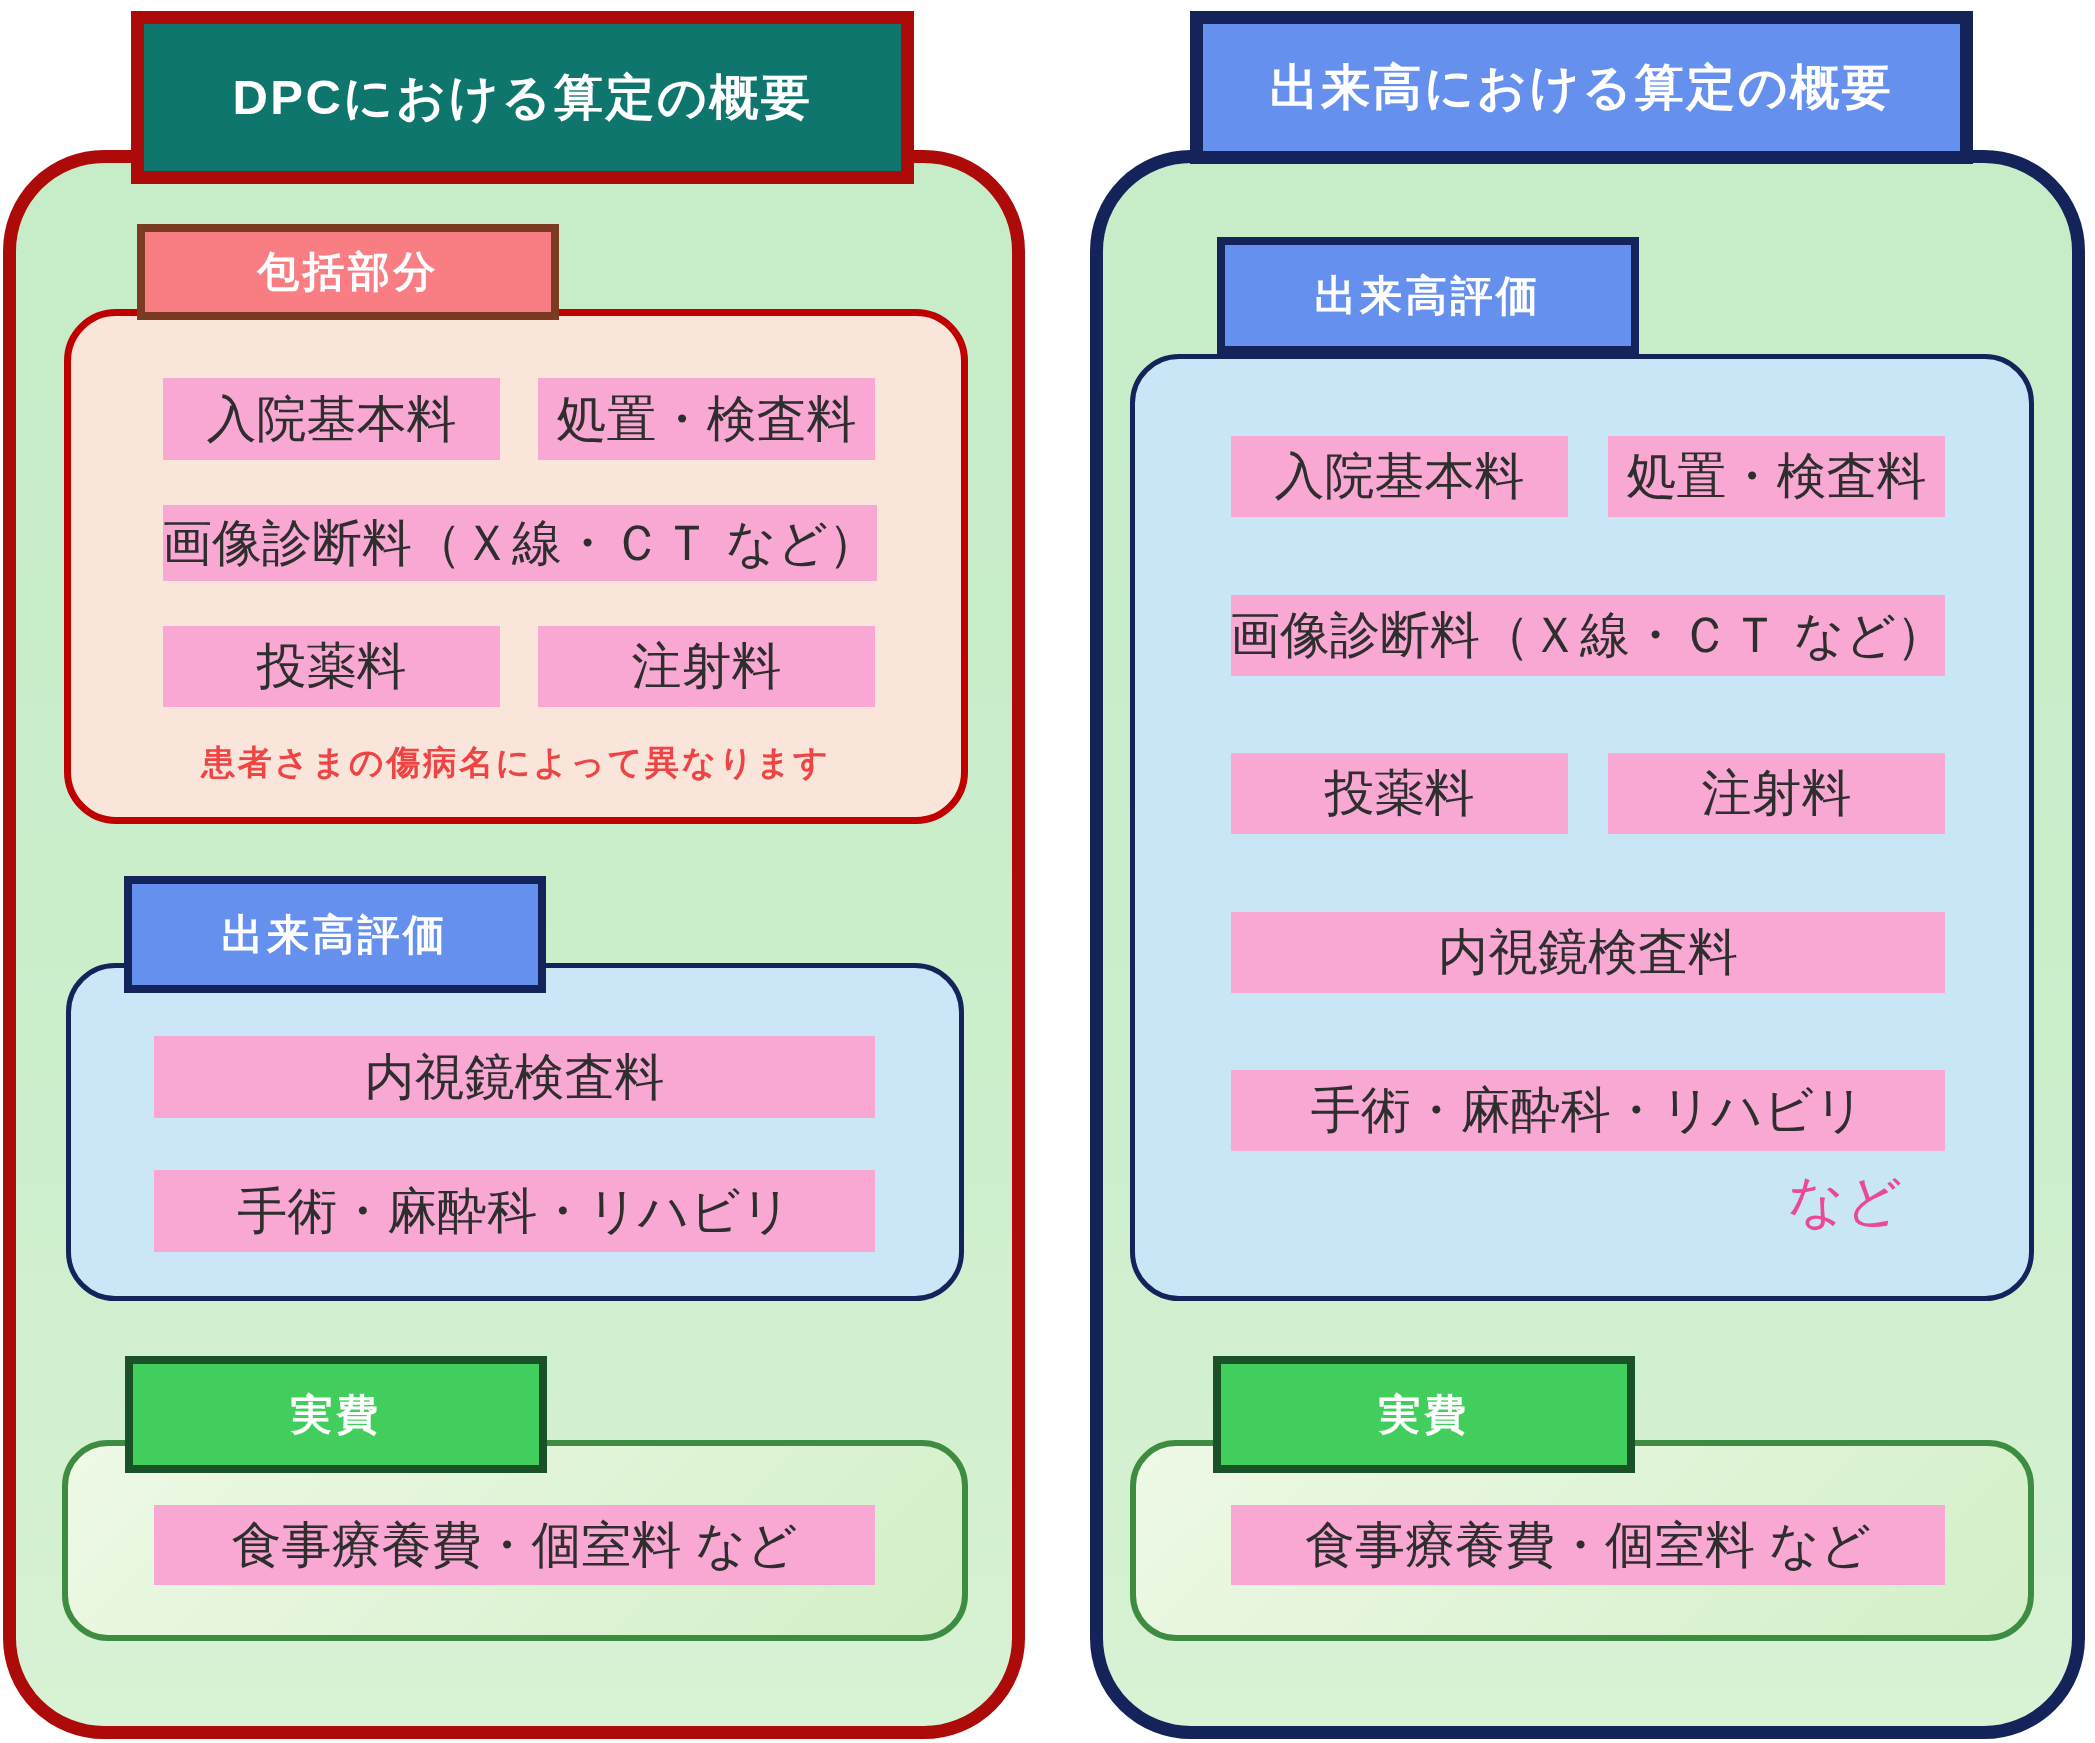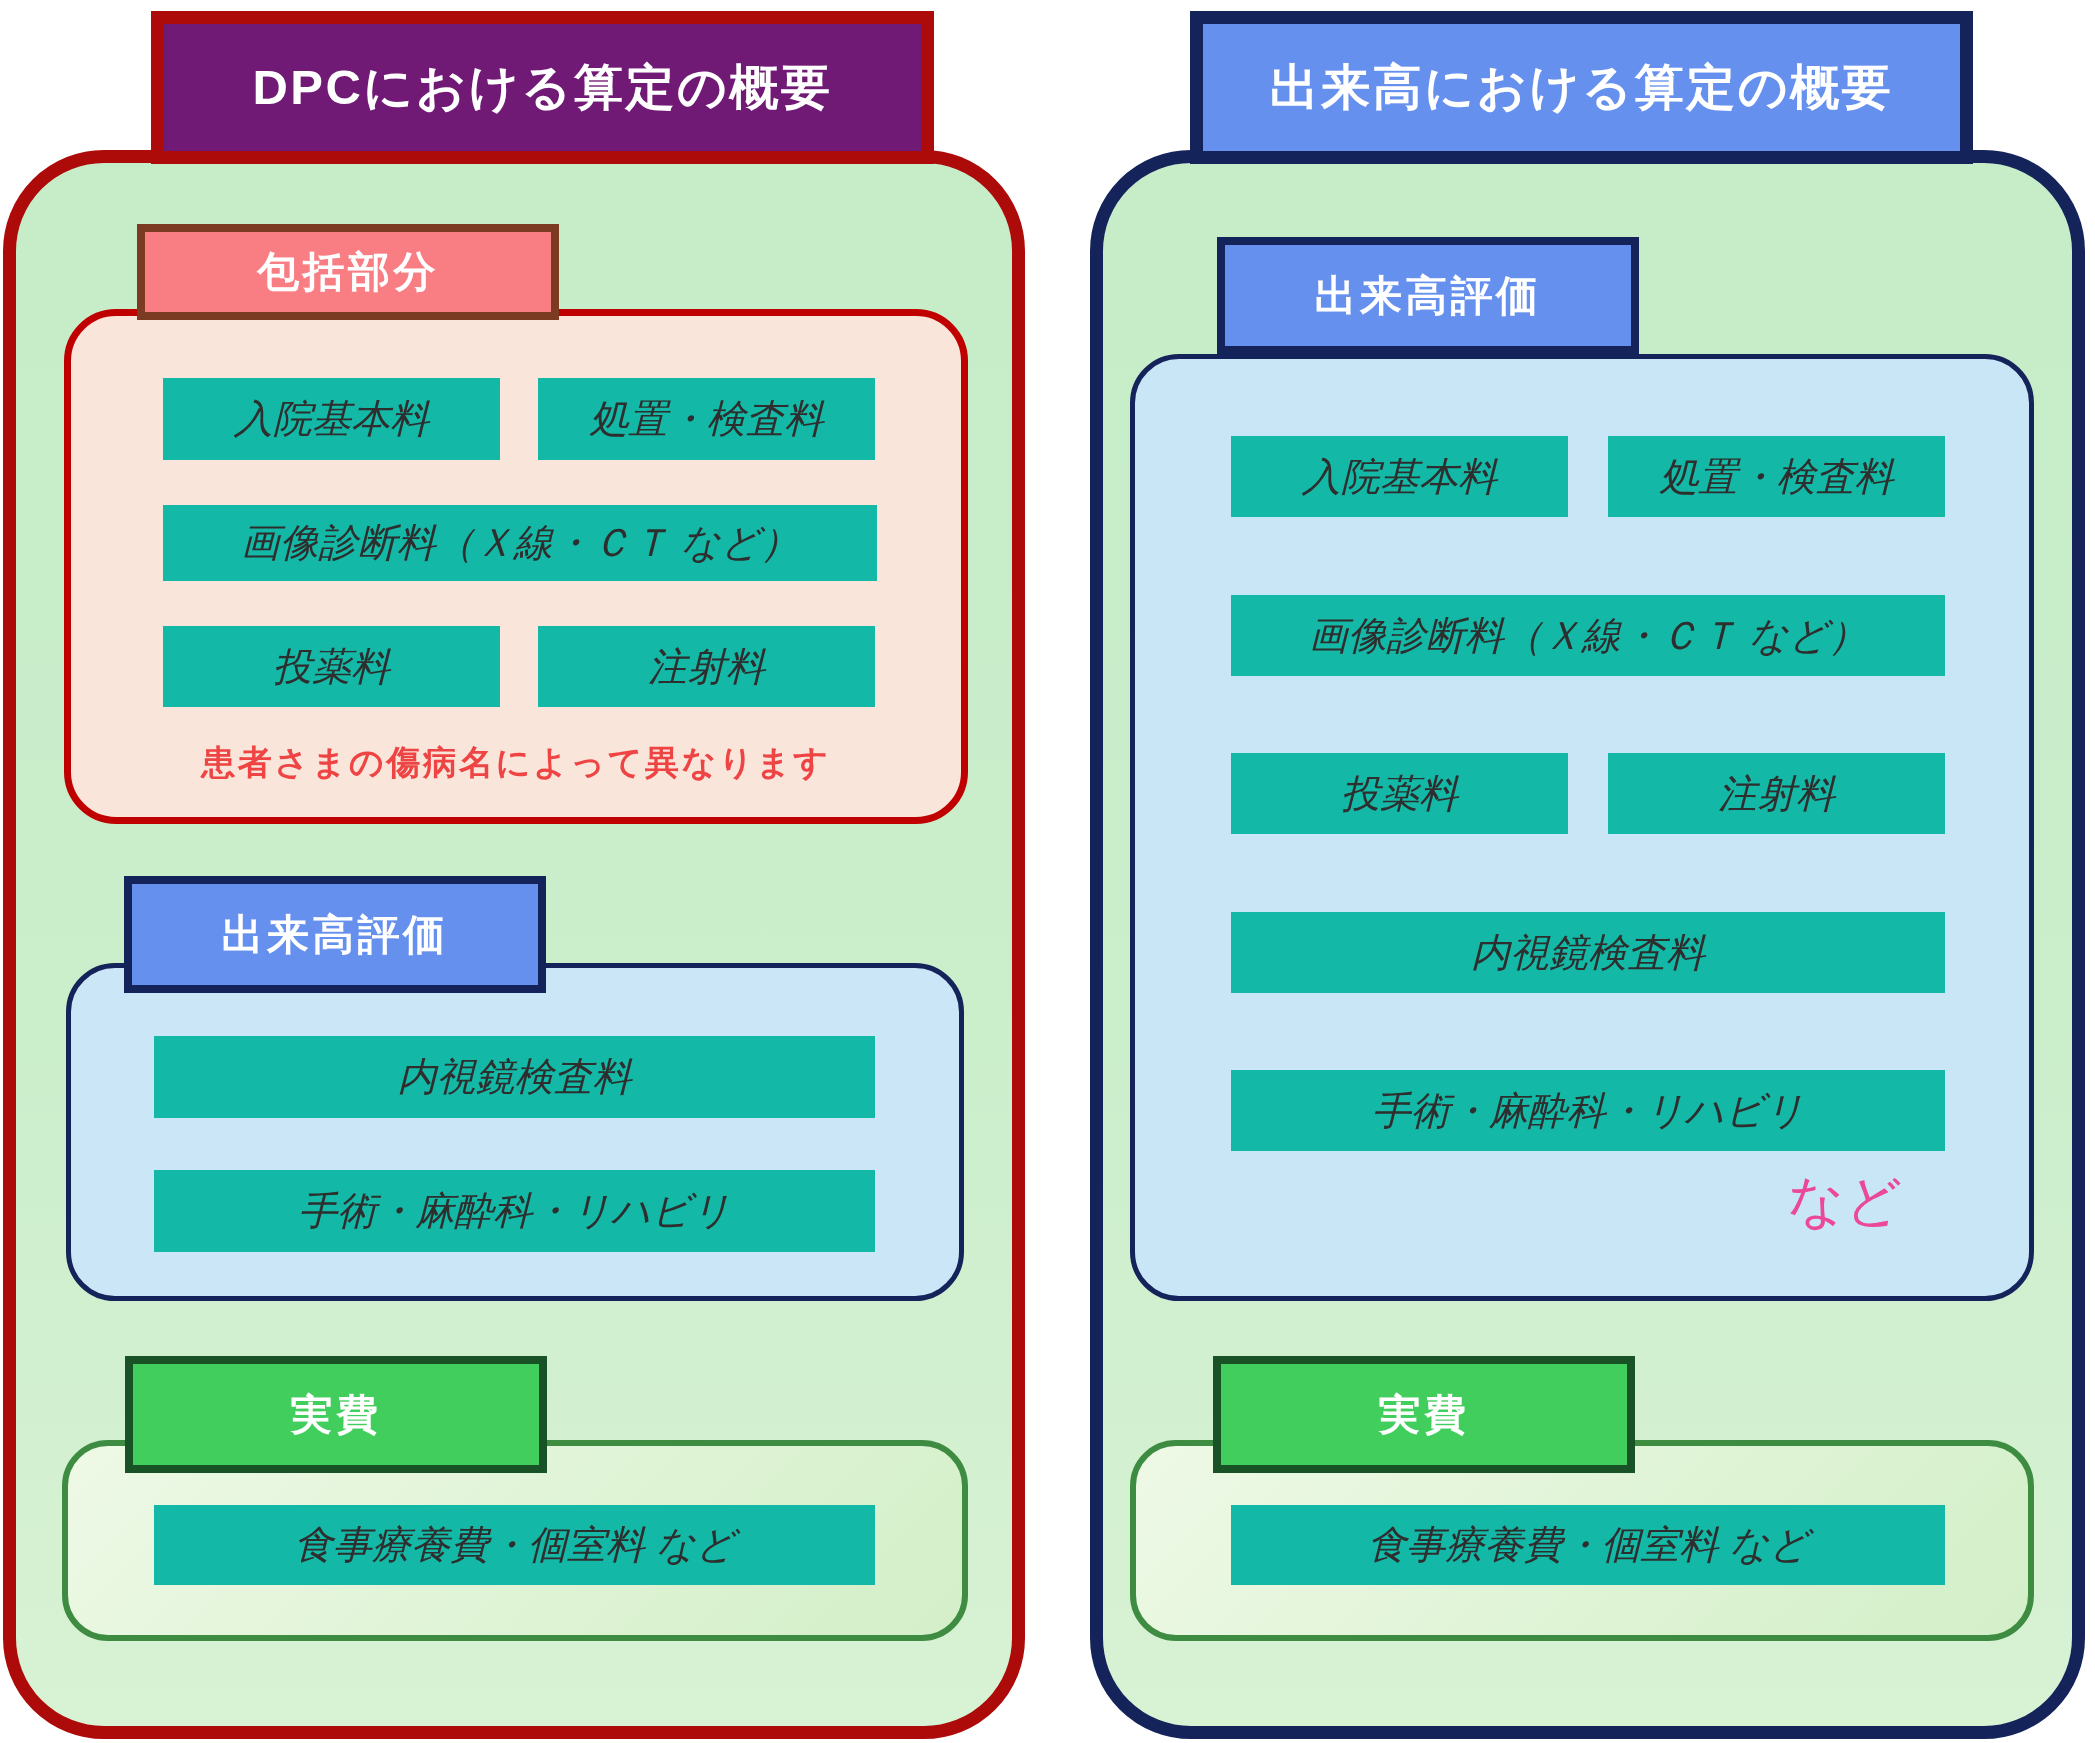--- a/index.html
+++ b/index.html
@@ -7,30 +7,30 @@
   #stage{position:relative;width:2096px;height:1743px;background:#ffffff;overflow:hidden;}
 
   
   .abs{position:absolute;box-sizing:border-box;}
   .title{display:flex;align-items:center;justify-content:center;
          font-size:49px;font-weight:bold;color:#ffffff;letter-spacing:2.5px;z-index:6;}
   .tag{display:flex;align-items:center;justify-content:center;
        font-size:42px;font-weight:bold;color:#ffffff;letter-spacing:3.4px;z-index:5;}
   .panel{border-radius:101px;z-index:1;}
   .inner-box{z-index:2;}
-  .item{display:flex;align-items:center;justify-content:center;background:#14b8a6;
-        font-size:39px;color:#2e2e2e;z-index:3;white-space:nowrap;font-style:italic;}
+  .item{display:flex;align-items:center;justify-content:center;background:#f9a8d4;
+        font-size:50px;color:#2e2e2e;z-index:3;white-space:nowrap;}
   .note{display:flex;align-items:center;justify-content:center;
         font-size:34px;font-weight:600;letter-spacing:2.5px;color:#ef4444;z-index:3;white-space:nowrap;}
   .suffix{display:flex;align-items:center;justify-content:flex-end;
           font-size:56px;color:#ec4899;z-index:3;padding-right:11.8px;}
 
   
-  #title-left{left:131px;top:11px;width:783px;height:153px;
-              background:#701a75;border:13.5px solid #AD0A0A;margin-left:20px;}
+  #title-left{left:131px;top:11px;width:783px;height:173px;
+              background:#0f766e;border:13.5px solid #AD0A0A;}
   #container-left{left:3.4px;top:150px;width:1022px;height:1589px;
                   border:13.5px solid #AD0A0A;
                   background:linear-gradient(180deg,#C6ECC8 0%,#CBEECB 55%,#D8F2D4 100%);}
   #label-hokatsu{left:137px;top:224px;width:422px;height:96px;
                  background:#F87E84;border:8.4px solid #7B3A22;}
   #pink-box{left:64px;top:309px;width:904px;height:515px;
             background:#FAE5DB;border:7.6px solid #C00000;border-radius:52px;}
   #pw1{left:163px;top:378px;width:337px;height:82px;}
   #pw2{left:538px;top:378px;width:337px;height:82px;}
   #pw3{left:163px;top:505px;width:714px;height:76px;}

